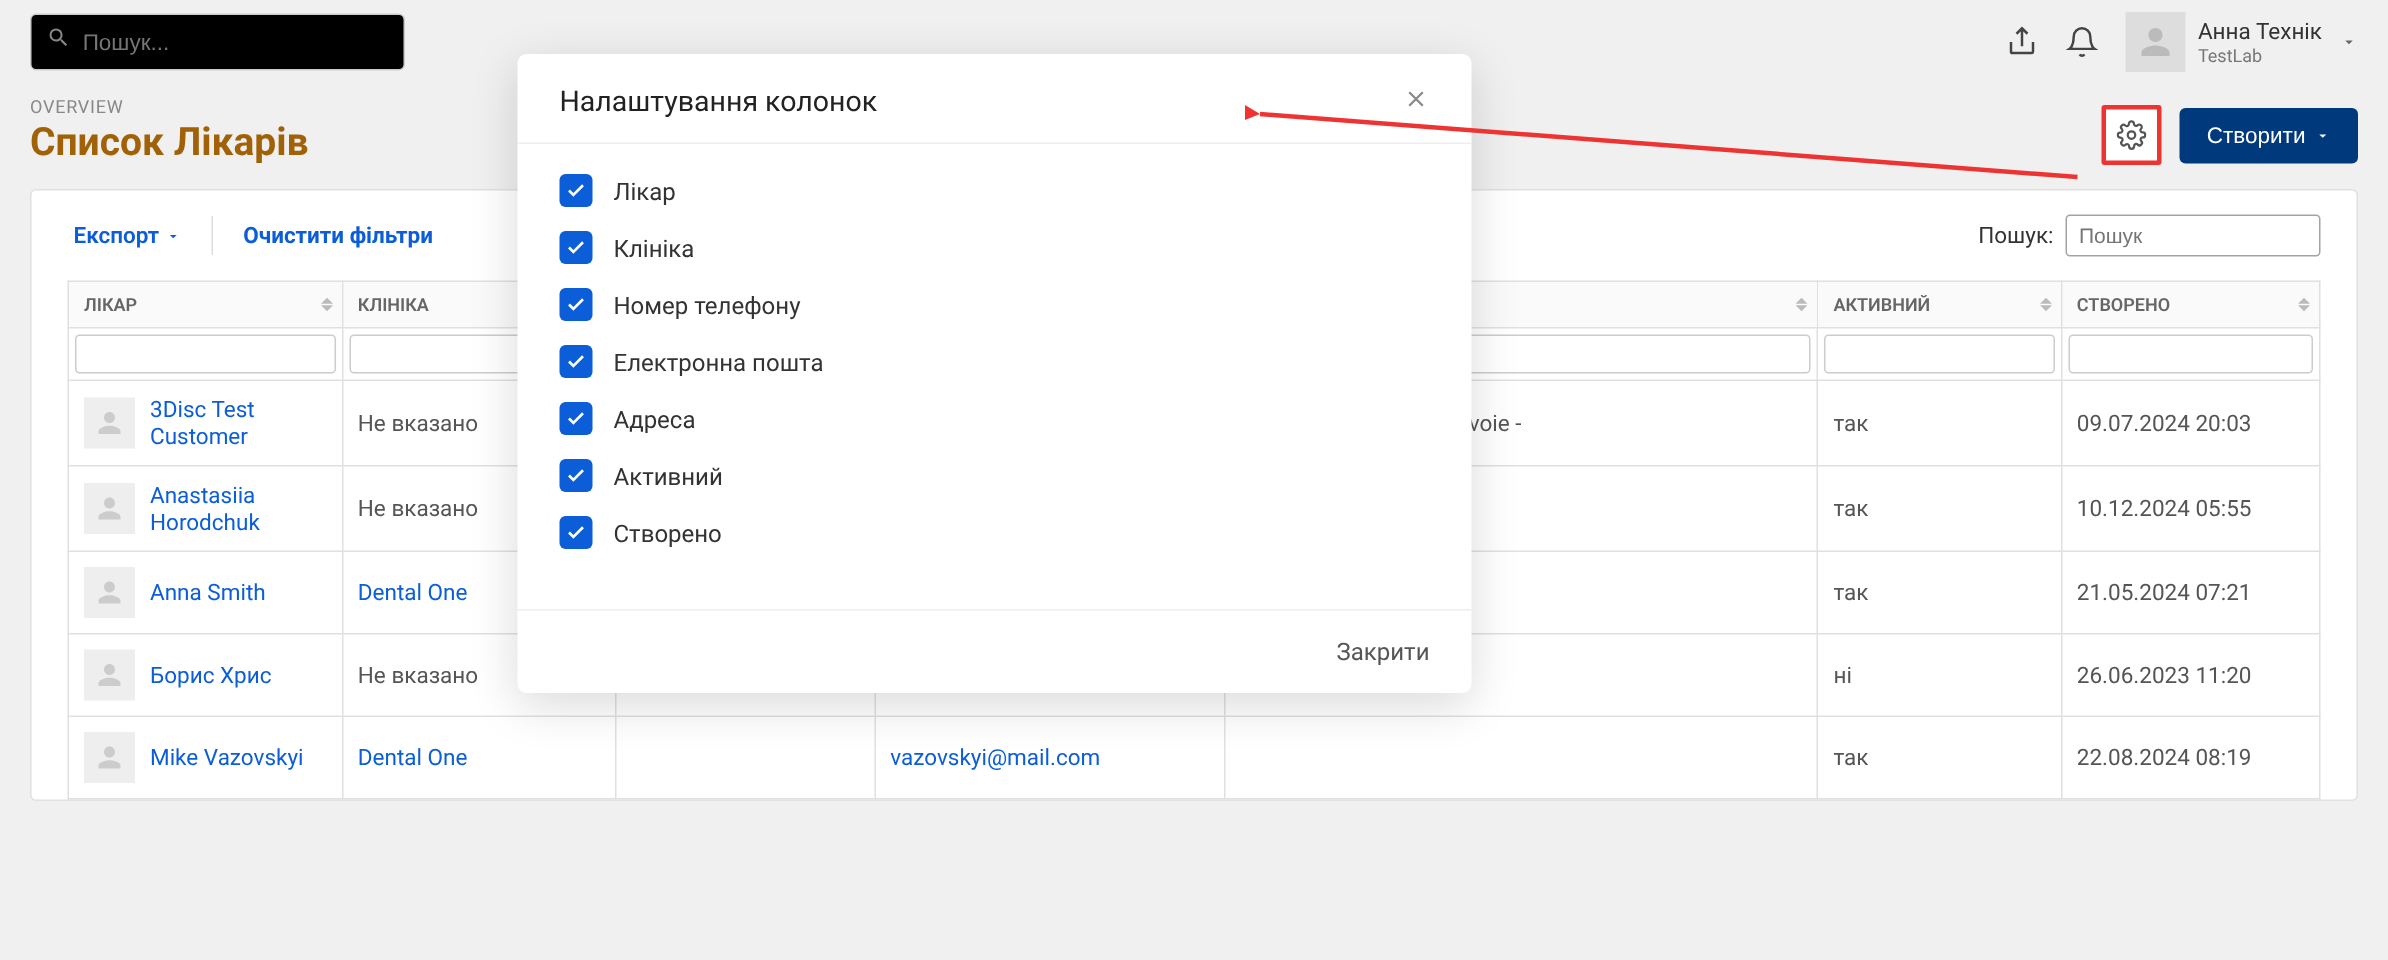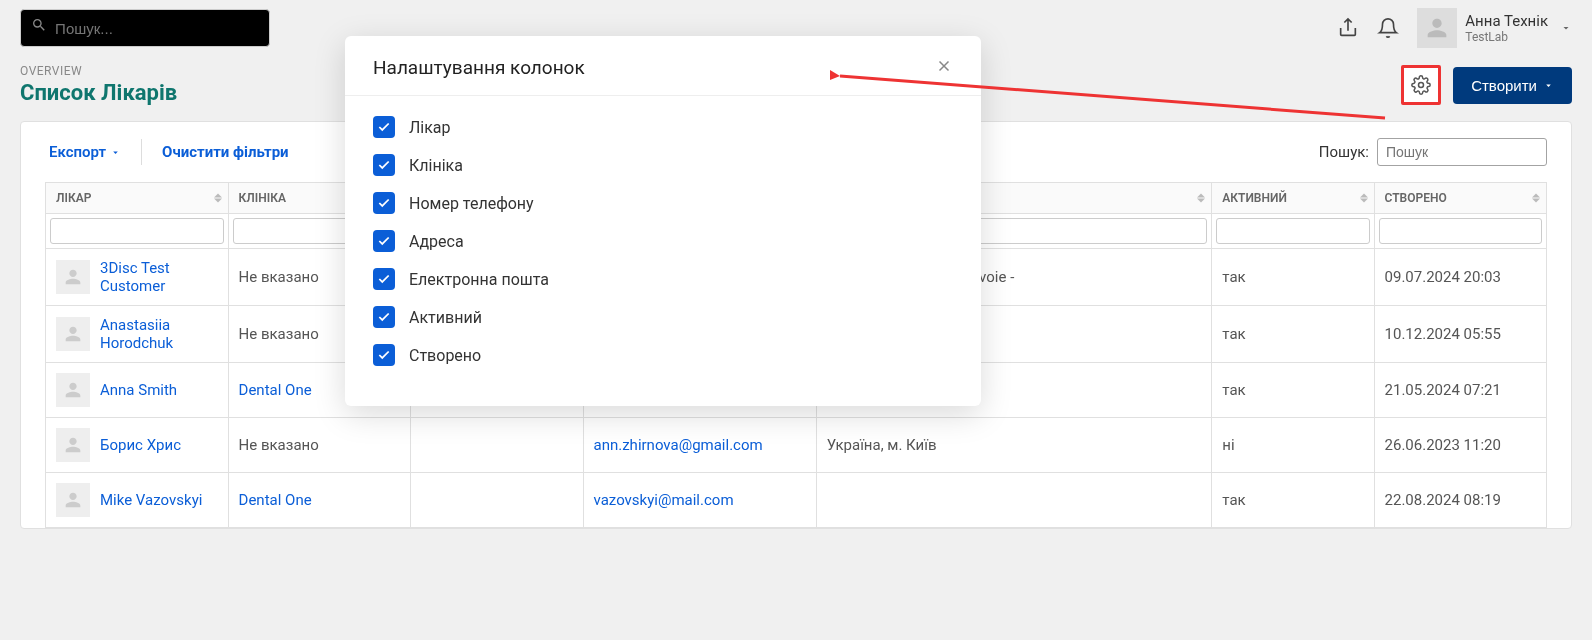--- a/index.html
+++ b/index.html
@@ -45,21 +45,21 @@
   .avatar-lg svg { width: 28px; height: 28px; fill: #bbb; }
   .user-info .name { font-size: 15px; color: #333; }
   .user-info .org { font-size: 12px; color: #777; }
   .chev-sm { width: 12px; height: 12px; fill: #666; margin-left: 4px; }
 
   .page-header {
     display: flex; justify-content: space-between; align-items: flex-end;
     padding: 8px 20px 16px;
   }
   .overview-label { text-transform: uppercase; font-size: 12px; color: #888; letter-spacing: 0.5px; }
-  .page-title { font-size: 22px; font-weight: 700; color: #0f766e; margin-top: 2px; }
+  .page-title { font-size: 26px; font-weight: 700; color: #a16207; margin-top: 2px; }
   .header-actions { display: flex; align-items: center; gap: 12px; }
   .gear-btn {
     width: 40px; height: 40px; border: 3px solid #e33;
     display: flex; align-items: center; justify-content: center;
     background: #fff; border-radius: 2px; cursor: pointer;
   }
   .gear-btn svg { width: 20px; height: 20px; fill: none; stroke: #555; stroke-width: 1.8; }
   .create-btn {
     background: #003a7d; color: #fff; border: none;
     padding: 10px 18px; border-radius: 4px; font-size: 15px;
@@ -412,47 +412,48 @@
           </svg>
         </div>
         <span>Номер телефону</span>
       </div>
       <div class="check-row">
         <div class="checkbox">
           <svg viewBox="0 0 24 24">
             <polyline points="20 6 9 17 4 12"></polyline>
           </svg>
         </div>
+        <span>Електронна пошта</span>
+      </div>
+      <div class="check-row">
+        <div class="checkbox">
+          <svg viewBox="0 0 24 24">
+            <polyline points="20 6 9 17 4 12"></polyline>
+          </svg>
+        </div>
         <span>Адреса</span>
       </div>
       <div class="check-row">
         <div class="checkbox">
           <svg viewBox="0 0 24 24">
             <polyline points="20 6 9 17 4 12"></polyline>
           </svg>
         </div>
-        <span>Електронна пошта</span>
-      </div>
-      <div class="check-row">
-        <div class="checkbox">
-          <svg viewBox="0 0 24 24">
-            <polyline points="20 6 9 17 4 12"></polyline>
-          </svg>
-        </div>
         <span>Активний</span>
       </div>
       <div class="check-row">
         <div class="checkbox">
           <svg viewBox="0 0 24 24">
             <polyline points="20 6 9 17 4 12"></polyline>
           </svg>
         </div>
         <span>Створено</span>
       </div>
     </div>
+  <div class="modal-footer">Закрити</div>
 </div>
 
 <svg class="arrow-annot" viewBox="0 0 560 90">
   <defs>
       <marker id="ah" markerWidth="12" markerHeight="12" refX="2" refY="6" orient="auto">
         <path d="M12,1 L2,6 L12,11 z" fill="#e33"></path>
       </marker>
     </defs>
   <line x1="555" y1="58" x2="10" y2="16" stroke="#e33" stroke-width="3" marker-end="url(#ah)"></line>
 </svg>

